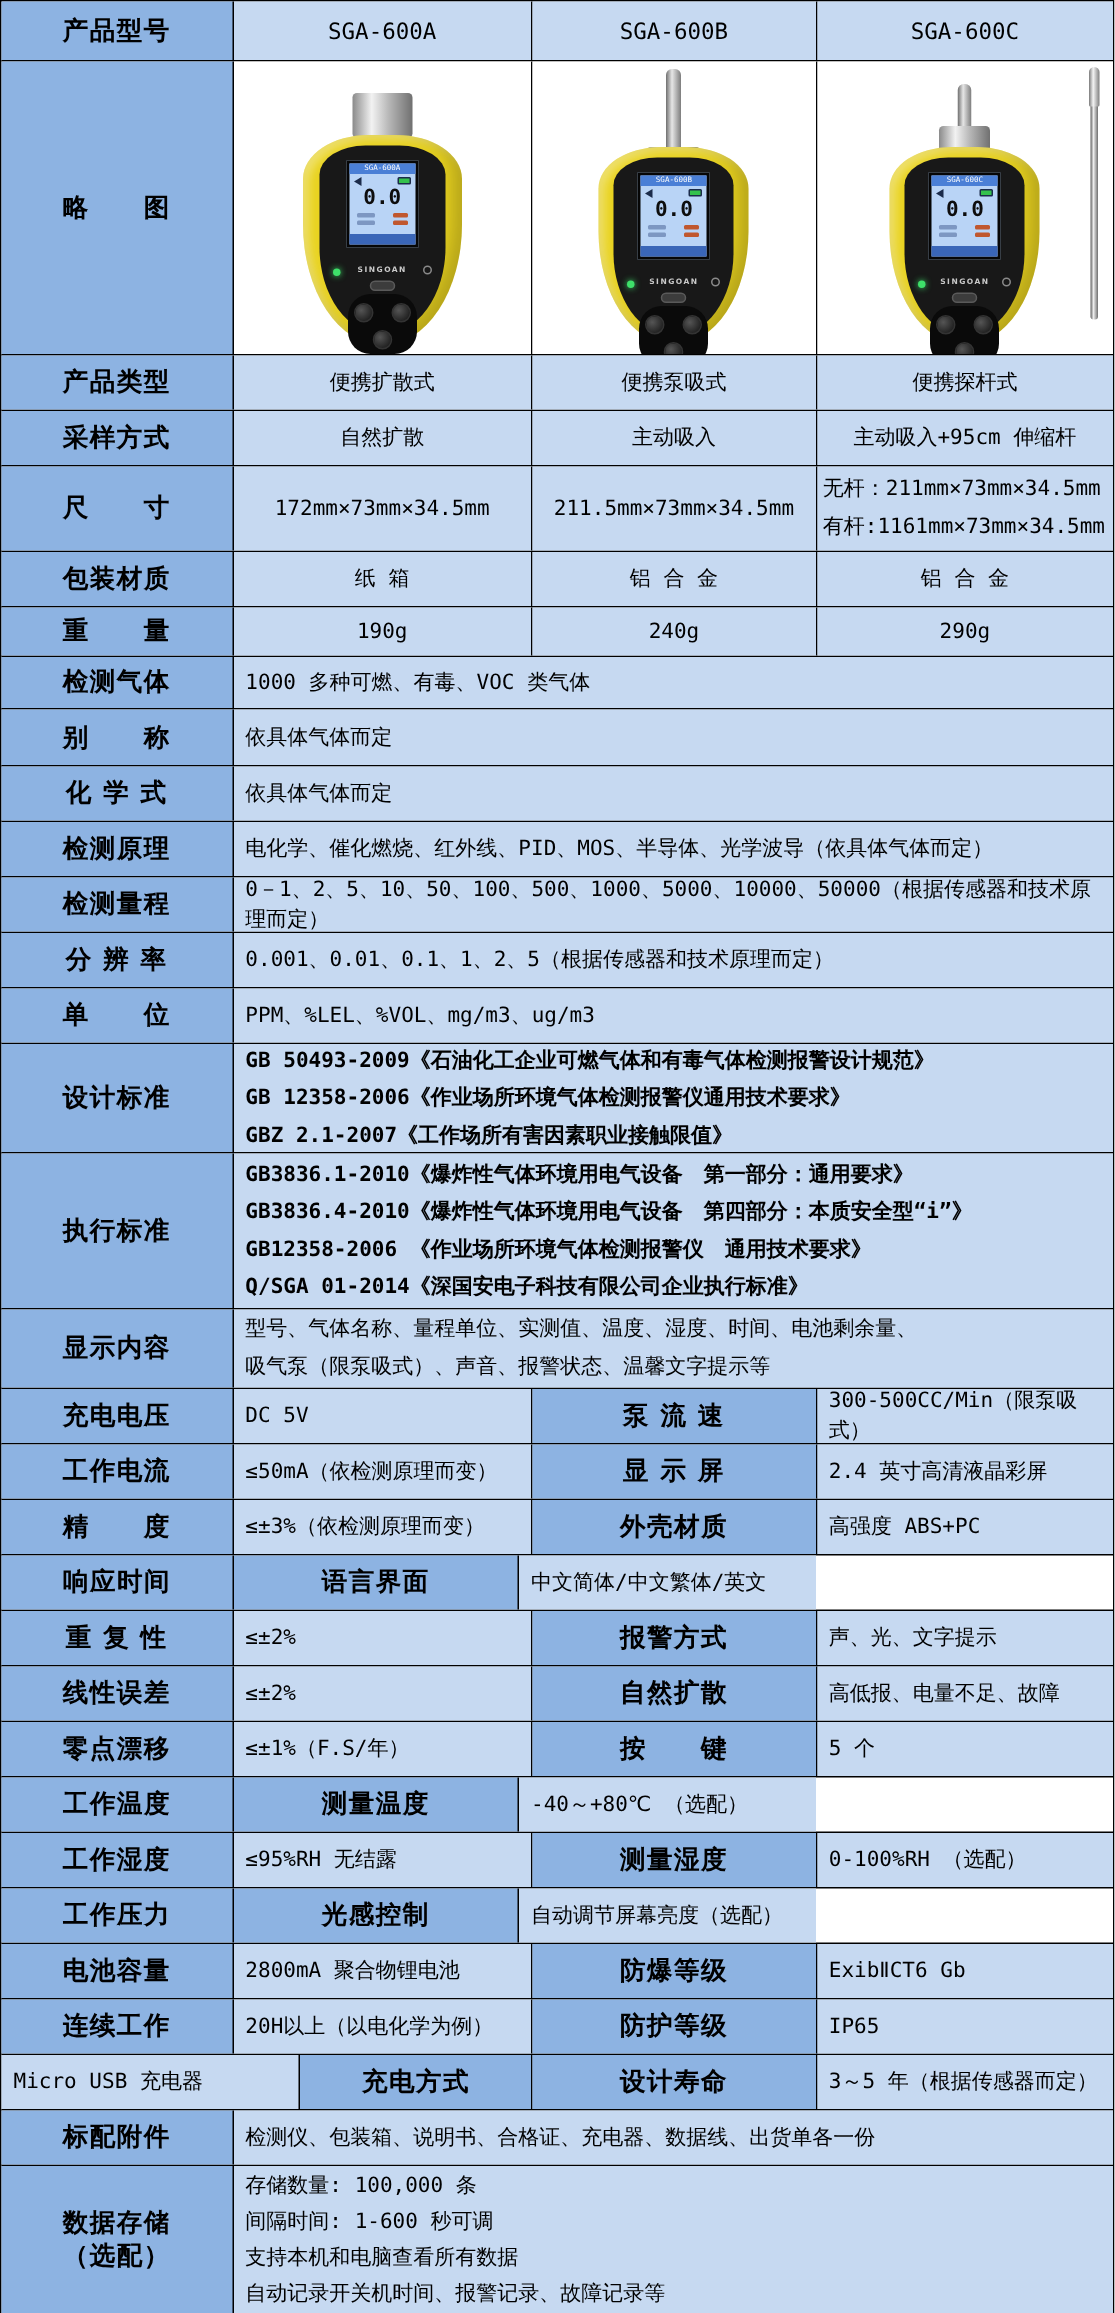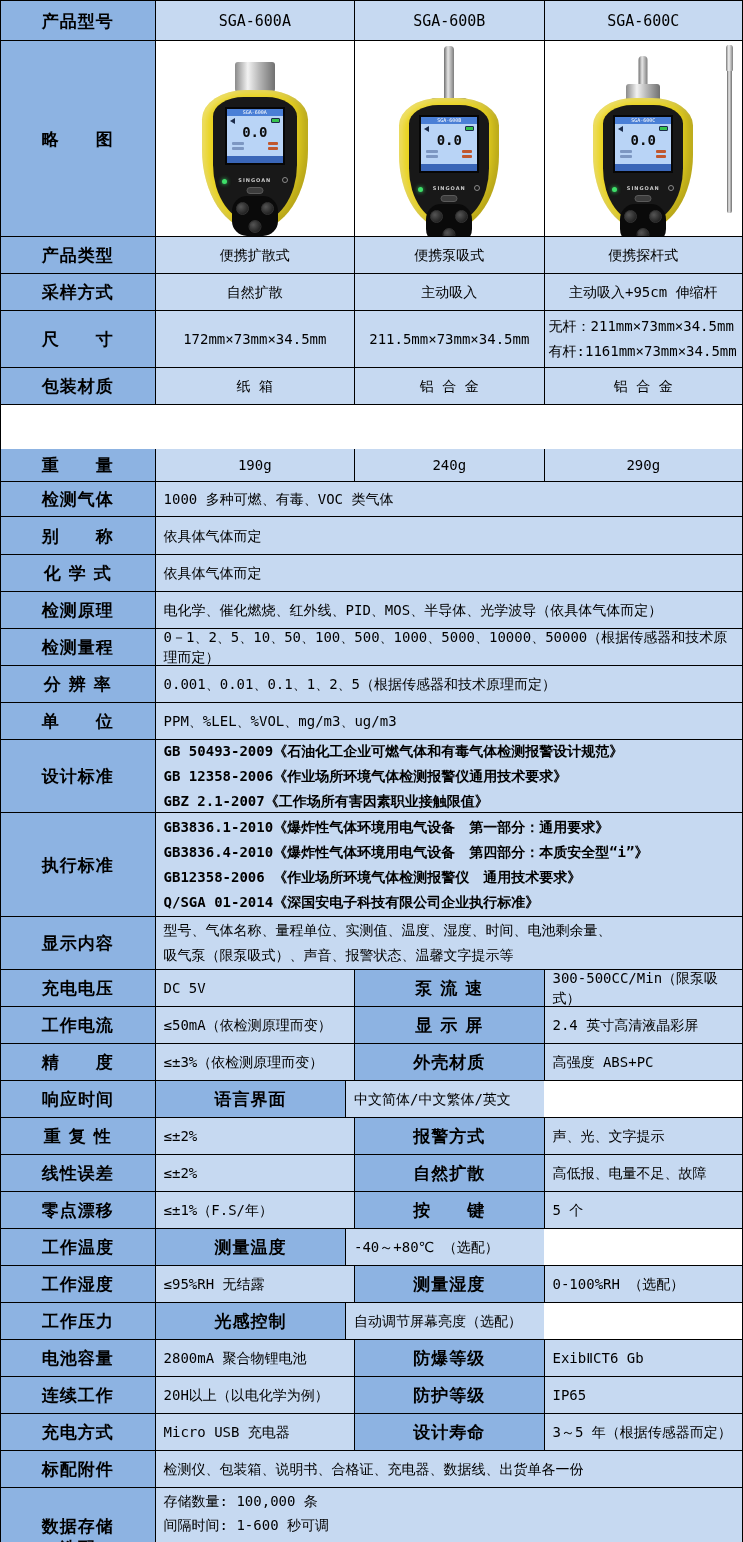--- a/index.html
+++ b/index.html
@@ -14,21 +14,21 @@
   .c1 { width:200px; } .c2 { width:190px; } .c3 { width:198px; }
   .c-full { width:588px; }
   .val { background:#c6d9f1; font-size:14px; font-family:"DejaVu Sans Mono","DejaVu Sans",monospace;
          padding:2px 8px; white-space:pre-line; line-height:20px; }
   .center { justify-content:center; text-align:center; padding:2px 4px; }
   .left { justify-content:flex-start; text-align:left; }
   .row-header { height:40px; }
   .row-header .val { font-size:15px; }
   .row-sketch { height:196px; }
   .row3-0 { height:37px; } .row3-1 { height:37px; } .row3-2 { height:57px; }
-  .row3-3 { height:37px; } .row3-4 { height:33px;margin-top:44px; }
+  .row3-3 { height:37px; } .row3-4 { height:33px; }
   .row3-2 .c3 { justify-content:flex-start; text-align:left; line-height:25px; }
   .fr-0 { height:35px; } .fr-1 { height:38px; }
   .fr-2,.fr-3,.fr-4,.fr-5,.fr-6 { height:37px; }
   .fr-7 { height:73px; } .fr-8 { height:104px; } .fr-9 { height:53px; }
   .fr-7 .val,.fr-8 .val { line-height:25px;font-weight:bold; }
   .fr-9 .val { line-height:25px; }
   .pair-row { height:37px; }
   .row-acc { height:37px; }
   .row-storage { height:98px; border-bottom:none; }
   .row-storage .val { line-height:24px; }
@@ -50,21 +50,21 @@
   .body { position:absolute; bottom:0; left:50%; transform:translateX(-50%);
           width:106px; height:140px; background:#e9d320;
           border-radius:48px 48px 58px 58px / 32px 32px 88px 88px;
           box-shadow: inset -7px -5px 12px rgba(0,0,0,.22), inset 4px 3px 6px rgba(255,255,255,.35); }
   .devB .body,.devC .body { height:132px; width:100px; }
   .panel { position:absolute; top:7px; left:50%; transform:translateX(-50%);
            width:84px; height:126px; background:#181818;
            border-radius:38px 38px 52px 52px / 24px 24px 72px 72px; }
   .devB .panel,.devC .panel { width:80px; height:119px; }
   .screen { position:absolute; top:10px; left:50%; transform:translateX(-50%);
-            width:60px; height:58px; background:#b9d4f6; border:2px solid #060606;
+            width:48px; height:58px; background:#b9d4f6; border:2px solid #060606;
             display:flex; flex-direction:column; }
   .scr-top { background:#4a7fd6; color:#fff; font-size:5px; line-height:7px; height:7px; text-align:center;
              font-family:"DejaVu Sans Mono",monospace; letter-spacing:0; overflow:hidden; }
   .scr-icons { display:flex; justify-content:space-between; align-items:center; height:9px; padding:0 3px; }
   .spk { width:0; height:0; border-top:3px solid transparent; border-bottom:3px solid transparent;
          border-right:5px solid #1b2b4a; }
   .batt { width:9px; height:5px; border:1px solid #1b2b4a; background:#35c24d; border-radius:1px; }
   .scr-val { font-size:14px; font-weight:bold; color:#0d0d0d; text-align:center; line-height:15px;
              font-family:"DejaVu Sans Mono",monospace; }
   .scr-row { display:flex; justify-content:space-between; padding:2px 5px 0 5px; }
@@ -389,22 +389,22 @@
   </div>
 
   <div class="row pair-row pr-11">
     <div class="cell c-label">连续工作</div>
     <div class="cell c1 val left">20H以上（以电化学为例）</div>
     <div class="cell c2 c-label">防护等级</div>
     <div class="cell c3 val left">IP65</div>
   </div>
 
   <div class="row pair-row pr-12">
+    <div class="cell c1 val left">Micro USB 充电器</div>
     <div class="cell c-label">充电方式</div>
-    <div class="cell c1 val left">Micro USB 充电器</div>
     <div class="cell c2 c-label">设计寿命</div>
     <div class="cell c3 val left">3～5 年（根据传感器而定）</div>
   </div>
 </div>
 
   <div class="row row-acc">
     <div class="cell c-label">标配附件</div>
     <div class="cell c-full val left">检测仪、包装箱、说明书、合格证、充电器、数据线、出货单各一份</div>
   </div>
 

